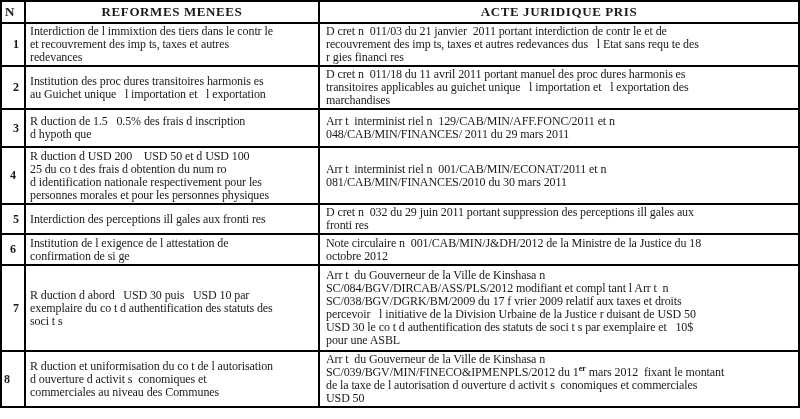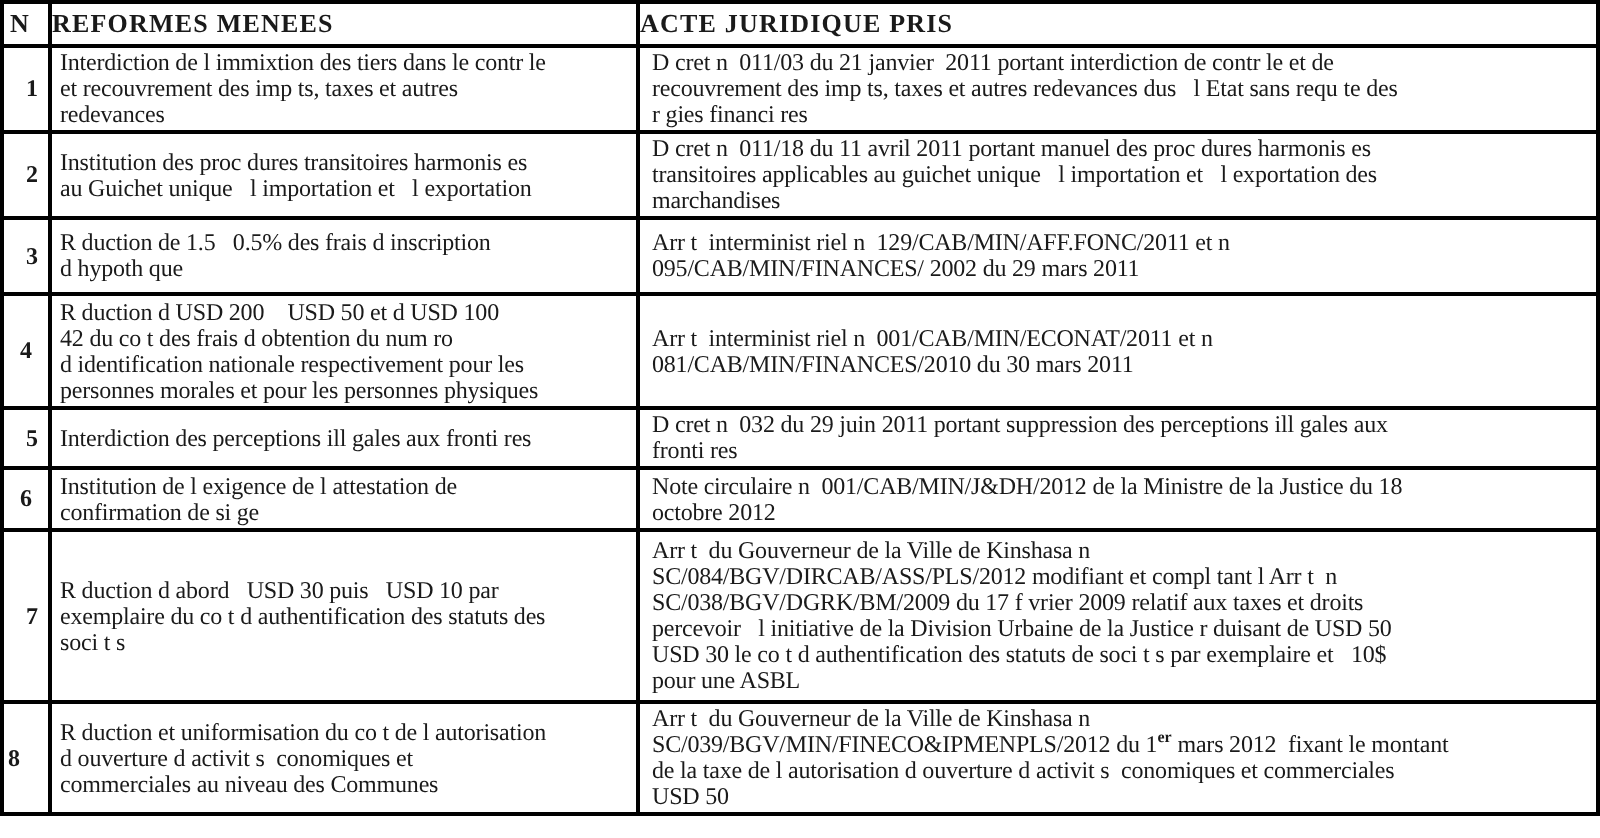--- a/index.html
+++ b/index.html
@@ -24,21 +24,21 @@
   th, td {
     border: 2px solid #000000;
     vertical-align: middle;
     overflow: hidden;
   }
   thead tr { height: 22px; }
   th {
     font-size: 13px;
     font-weight: bold;
     letter-spacing: 0.6px;
-    text-align: left;
+    text-align: center;
     padding: 0;
   }
   th.th-n { text-align: left; padding-left: 3px; }
   td.num {
     font-size: 12px;
     font-weight: bold;
     text-align: center;
     padding: 0;
   }
   td.ref, td.acte {
@@ -105,26 +105,26 @@
 au Guichet unique   l importation et   l exportation</td>
       <td class="acte">D cret n  011/18 du 11 avril 2011 portant manuel des proc dures harmonis es
 transitoires applicables au guichet unique   l importation et   l exportation des
 marchandises</td>
     </tr>
     <tr>
       <td class="num">3</td>
       <td class="ref">R duction de 1.5   0.5% des frais d inscription
 d hypoth que</td>
       <td class="acte">Arr t  interminist riel n  129/CAB/MIN/AFF.FONC/2011 et n
-095/CAB/MIN/FINANCES/ 2002 du 29 mars 2011</td>
+048/CAB/MIN/FINANCES/ 2011 du 29 mars 2011</td>
     </tr>
     <tr>
       <td class="num">4</td>
       <td class="ref">R duction d USD 200    USD 50 et d USD 100
-42 du co t des frais d obtention du num ro
+25 du co t des frais d obtention du num ro
 d identification nationale respectivement pour les
 personnes morales et pour les personnes physiques</td>
       <td class="acte">Arr t  interminist riel n  001/CAB/MIN/ECONAT/2011 et n
 081/CAB/MIN/FINANCES/2010 du 30 mars 2011</td>
     </tr>
     <tr>
       <td class="num">5</td>
       <td class="ref">Interdiction des perceptions ill gales aux fronti res</td>
       <td class="acte">D cret n  032 du 29 juin 2011 portant suppression des perceptions ill gales aux
 fronti res</td>

